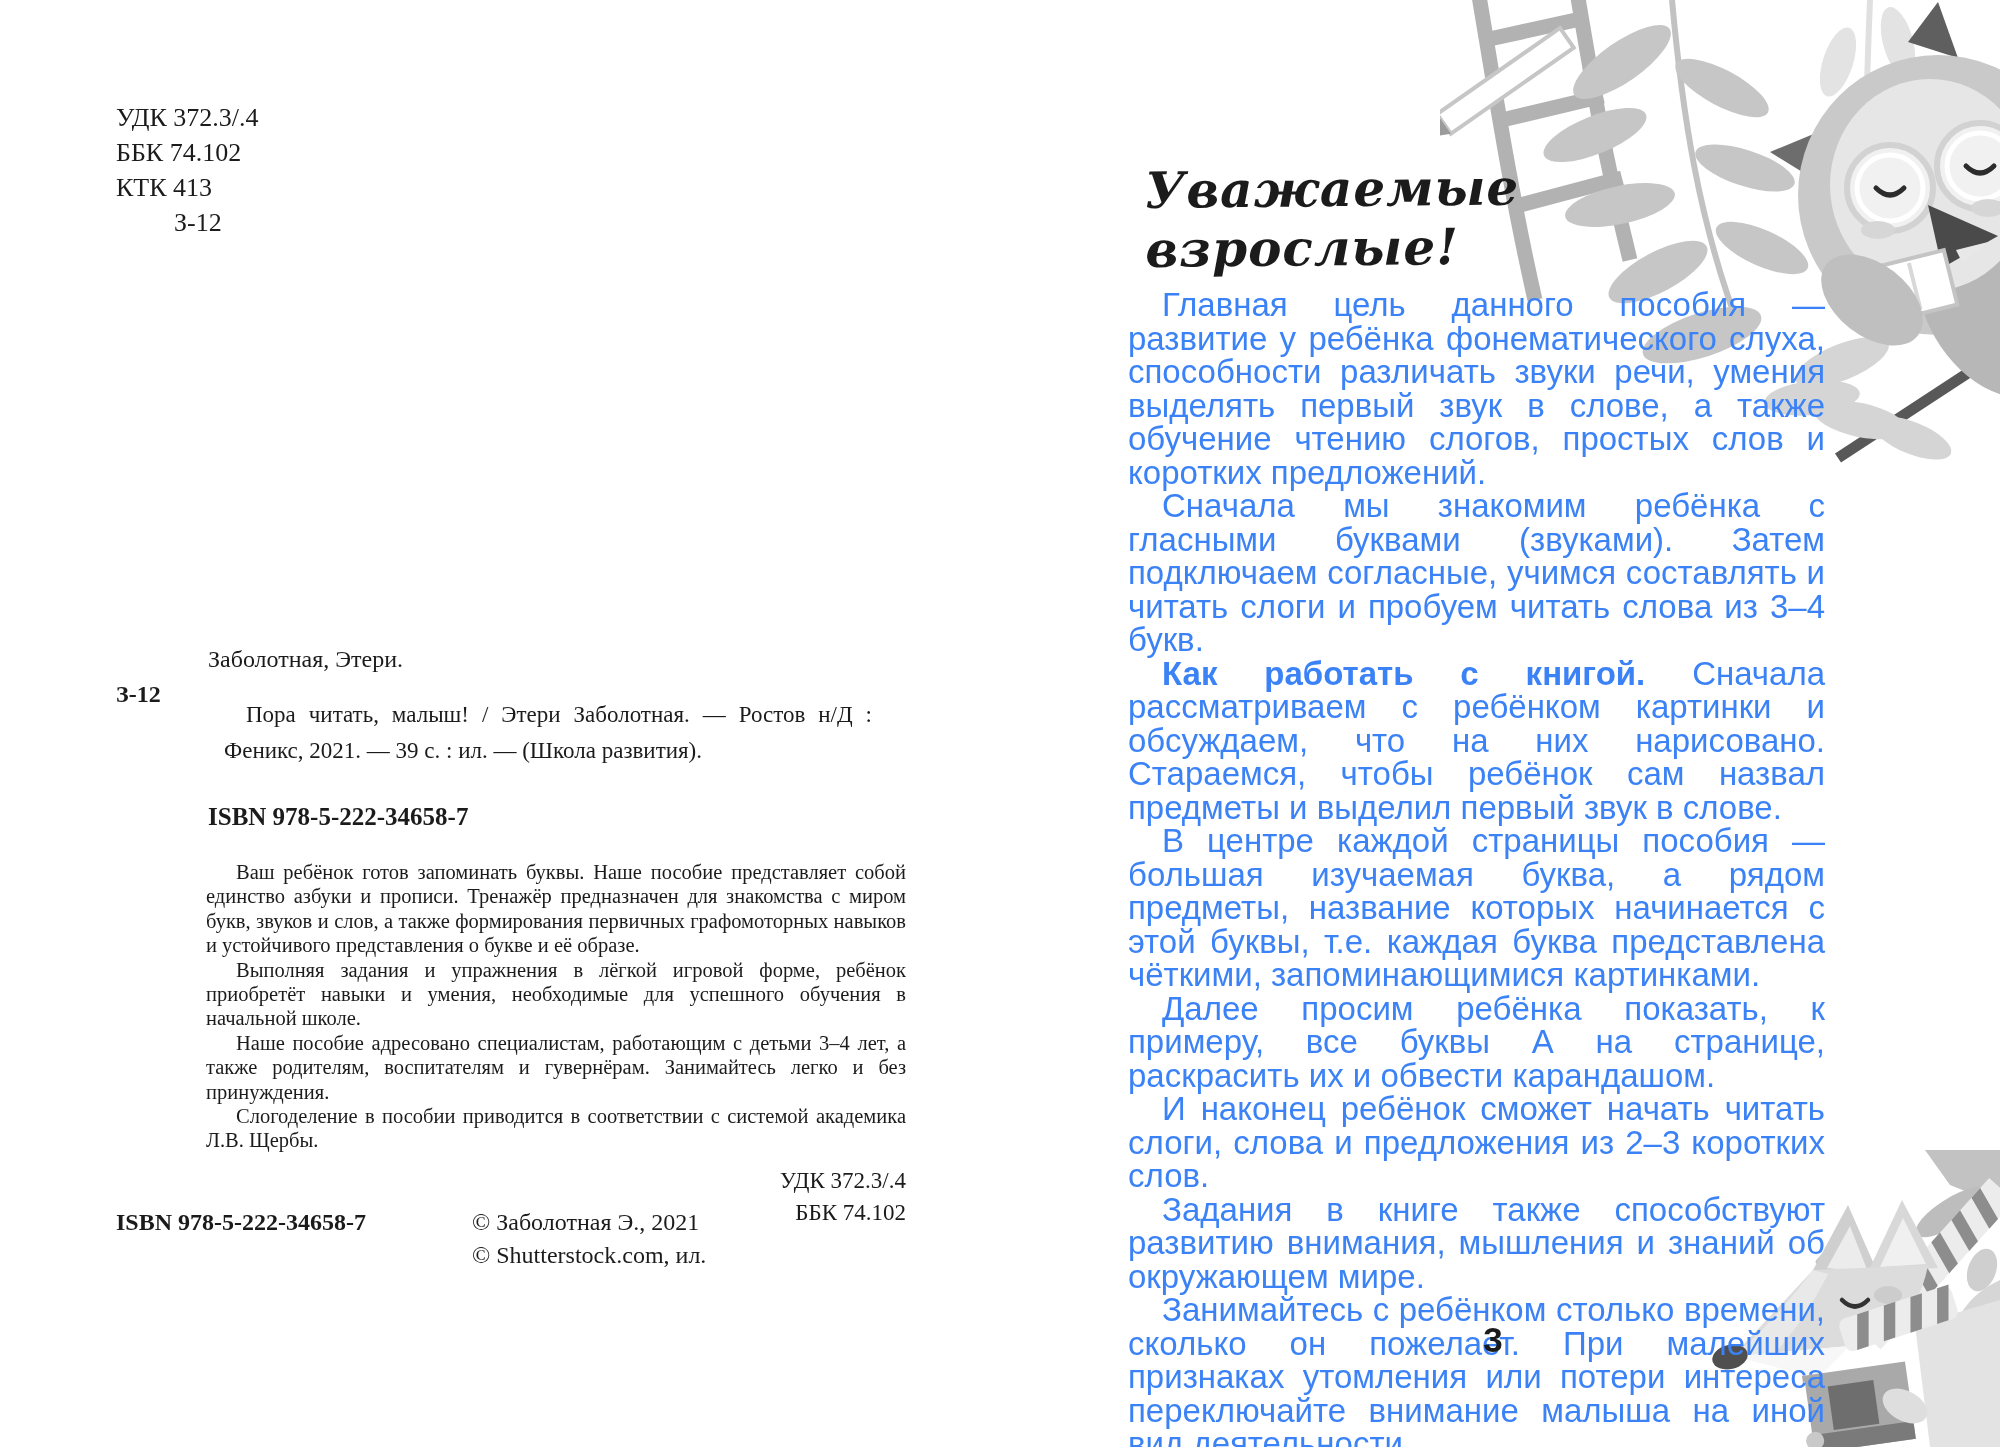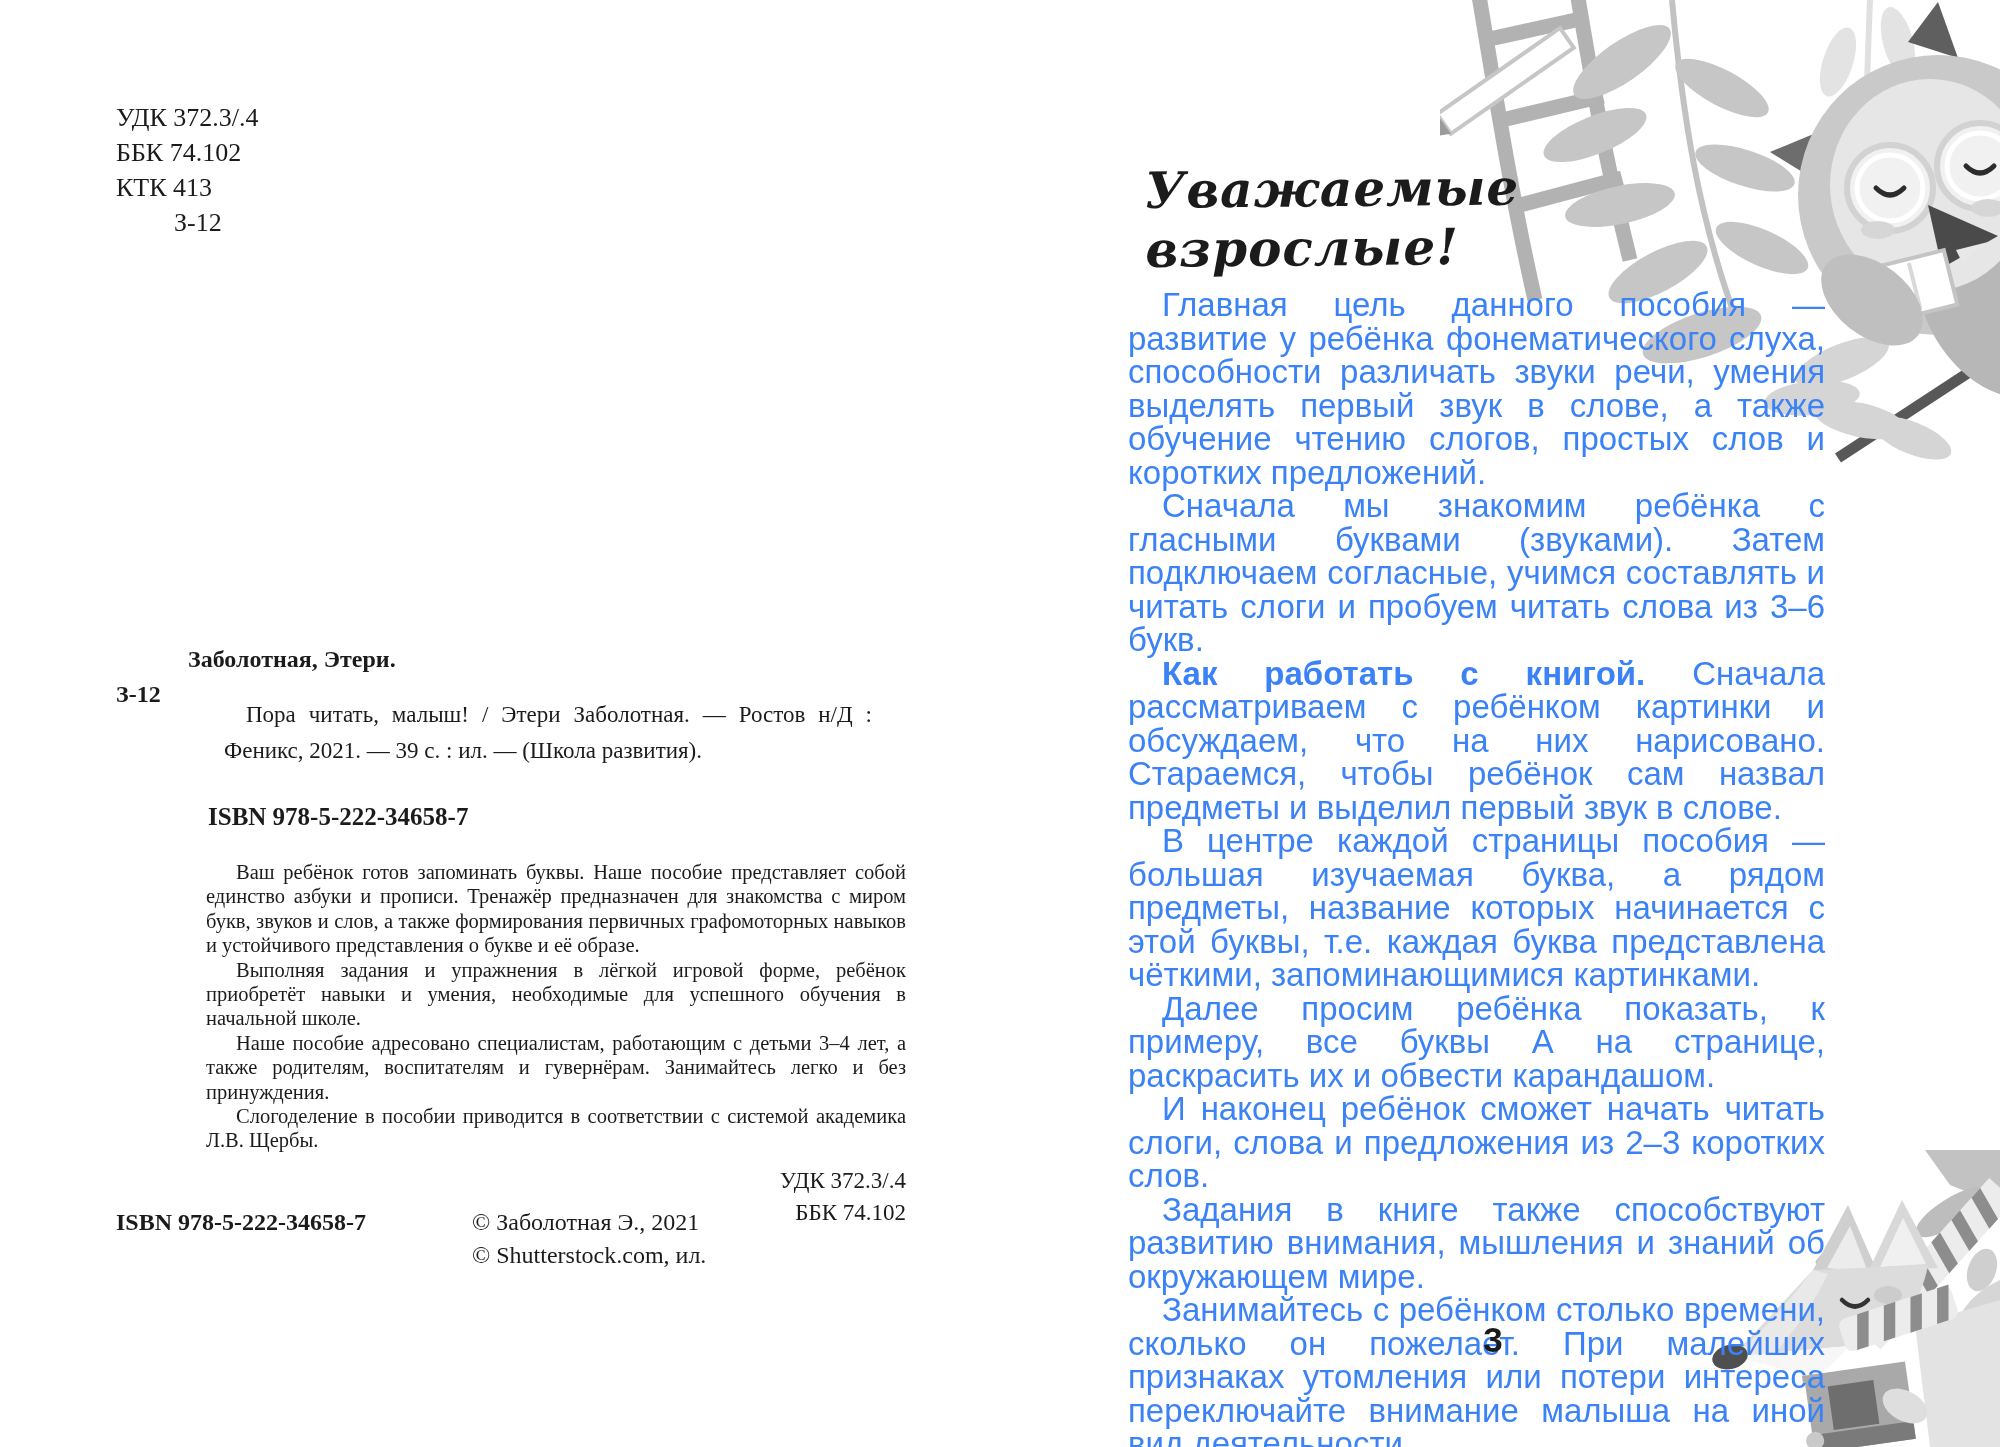--- a/index.html
+++ b/index.html
@@ -5,21 +5,21 @@
   html,body{margin:0;padding:0;}
   body{width:2000px;height:1447px;background:#ffffff;position:relative;overflow:hidden;
        font-family:"Liberation Serif", serif;color:#1b1b1b;}
 
   
   .codes-top{position:absolute;left:116px;top:100px;font-size:26px;line-height:35px;}
   .codes-top .code-line{white-space:pre;}
   .codes-top .code-letter{padding-left:58px;}
 
   .bib{position:absolute;left:116px;top:646px;width:820px;font-size:23px;}
-  .bib-author{font-weight:bold;margin-left:72px;font-size:24px;}
+  .bib-author{font-weight:normal;margin-left:92px;font-size:24px;}
   .bib-row{display:flex;margin-top:8px;}
   .bib-code{font-weight:bold;width:92px;flex:none;font-size:24px;}
   .bib-entry{margin:16px;width:648px;text-indent:22px;line-height:36px;text-align:justify;font-family:Liberation Serif, serif;}
   .bib-isbn{font-weight:bold;margin-left:92px;margin-top:18px;font-size:25px;}
 
   .ann-col{position:absolute;left:206px;top:818px;width:700px;font-size:20.5px;
            line-height:24.4px;text-align:justify;margin-top:42px;}
   .ann-col p{margin:0;text-indent:30px;}
   .ann-note{margin-top:15px;}
   .codes-bottom{margin-top:12px;text-align:right;font-size:23px;line-height:32px;}
@@ -224,21 +224,21 @@
       <div>© Shutterstock.com, ил.</div>
     </div>
 </div>
 
 <div class="heading">Уважаемые взрослые!</div>
 
 <div class="body-col">
 
     <p><span class="lead"></span><span>Главная цель данного пособия — развитие у ребёнка фонематического слуха, способности различать звуки речи, умения выделять первый звук в слове, а также обучение чтению слогов, простых слов и коротких предложений.</span></p>
 
-    <p><span class="lead"></span><span>Сначала мы знакомим ребёнка с гласными буквами (звуками). Затем подключаем согласные, учимся составлять и читать слоги и пробуем читать слова из 3–6 букв.</span></p>
+    <p><span class="lead"></span><span>Сначала мы знакомим ребёнка с гласными буквами (звуками). Затем подключаем согласные, учимся составлять и читать слоги и пробуем читать слова из 3–4 букв.</span></p>
 
     <p><span class="lead">Как работать с книгой.</span><span> Сначала рассматриваем с ребёнком картинки и обсуждаем, что на них нарисовано. Стараемся, чтобы ребёнок сам назвал предметы и выделил первый звук в слове.</span></p>
 
     <p><span class="lead"></span><span>В центре каждой страницы пособия — большая изучаемая буква, а рядом предметы, название которых начинается с этой буквы, т.е. каждая буква представлена чёткими, запоминающимися картинками.</span></p>
 
     <p><span class="lead"></span><span>Далее просим ребёнка показать, к примеру, все буквы А на странице, раскрасить их и обвести карандашом.</span></p>
 
     <p><span class="lead"></span><span>И наконец ребёнок сможет начать читать слоги, слова и предложения из 2–3 коротких слов.</span></p>
 
     <p><span class="lead"></span><span>Задания в книге также способствуют развитию внимания, мышления и знаний об окружающем мире.</span></p>

